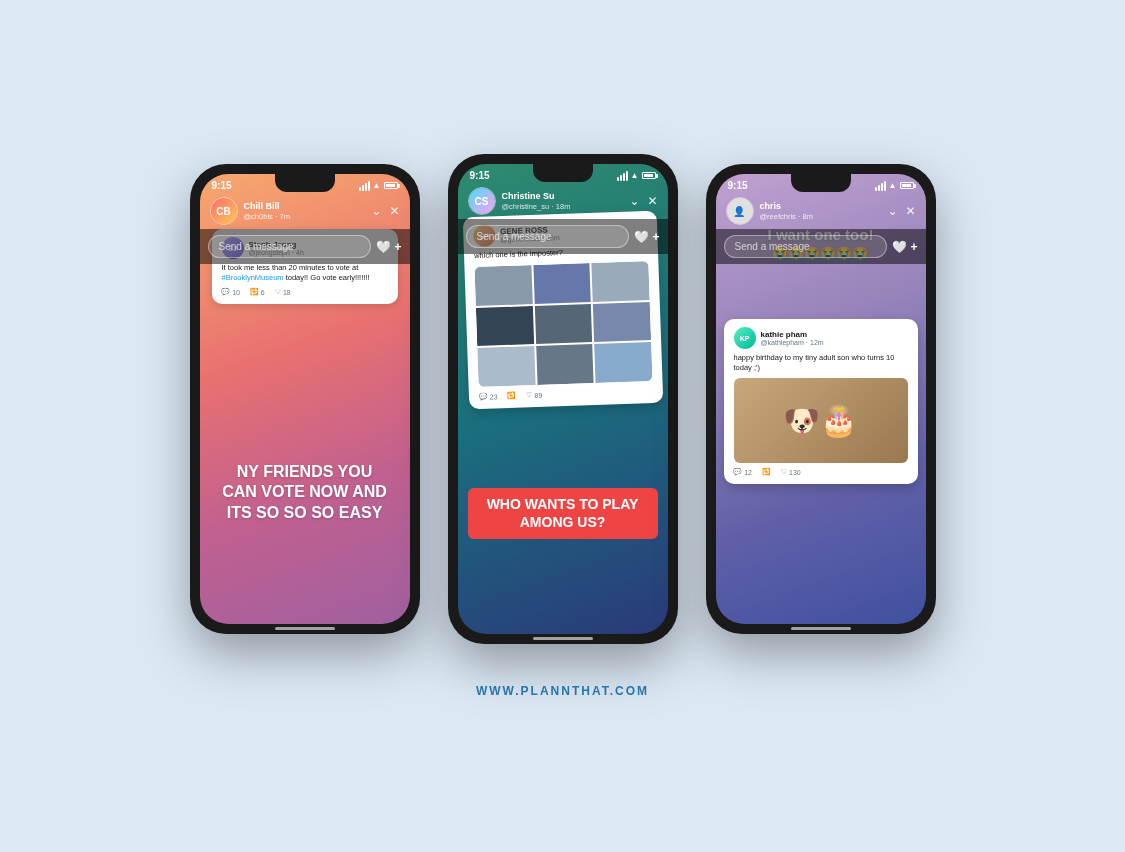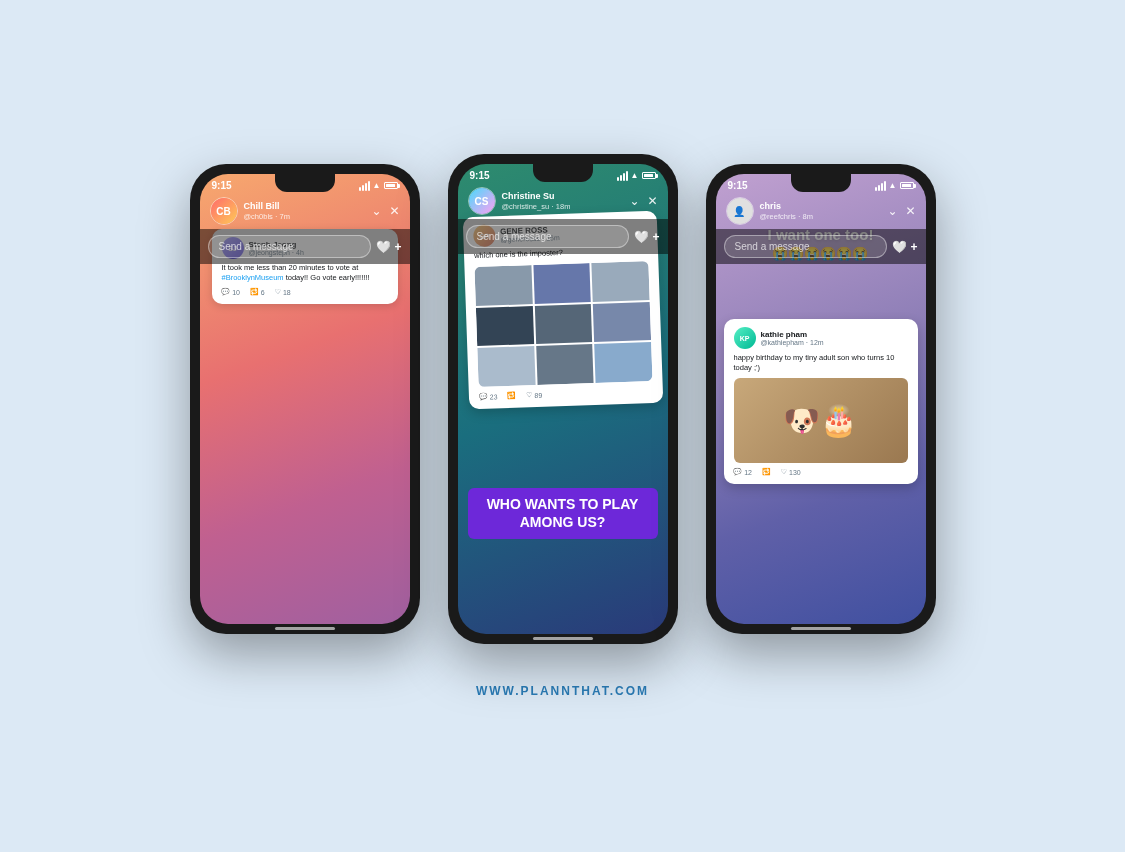--- a/index.html
+++ b/index.html
@@ -293,21 +293,21 @@
     .grid-cell:nth-child(6) { background: #7788aa; }
     .grid-cell:nth-child(7) { background: #aabbcc; }
     .grid-cell:nth-child(8) { background: #667788; }
     .grid-cell:nth-child(9) { background: #88aacc; }
 
     .phone2-main-text {
       position: absolute;
       bottom: 95px;
       left: 10px;
       right: 10px;
-      background: #6d28d9;
+      background: #ef4444;
       color: #fff;
       font-size: 14px;
       font-weight: 900;
       padding: 8px 10px;
       border-radius: 6px;
       text-align: center;
       line-height: 1.25;
     }
 
     
@@ -429,20 +429,21 @@
         <div class="tweet-text">
           It took me less than 20 minutes to vote at <span class="hashtag">#BrooklynMuseum</span> today!! Go vote early!!!!!!!
         </div>
         <div class="tweet-actions">
           <span class="tweet-action">💬 <span>10</span></span>
           <span class="tweet-action">🔁 <span>6</span></span>
           <span class="tweet-action">♡ <span>18</span></span>
         </div>
       </div>
 
+      <div class="phone1-main-text">NY FRIENDS YOU CAN VOTE NOW AND ITS SO SO SO EASY</div>
 
       <div class="message-bar">
         <div class="message-input">Send a message</div>
         <div class="message-actions">
           <span class="heart-btn">🤍</span>
           <span class="plus-btn">+</span>
         </div>
       </div>
     </div>
     <div class="phone-home"></div>

